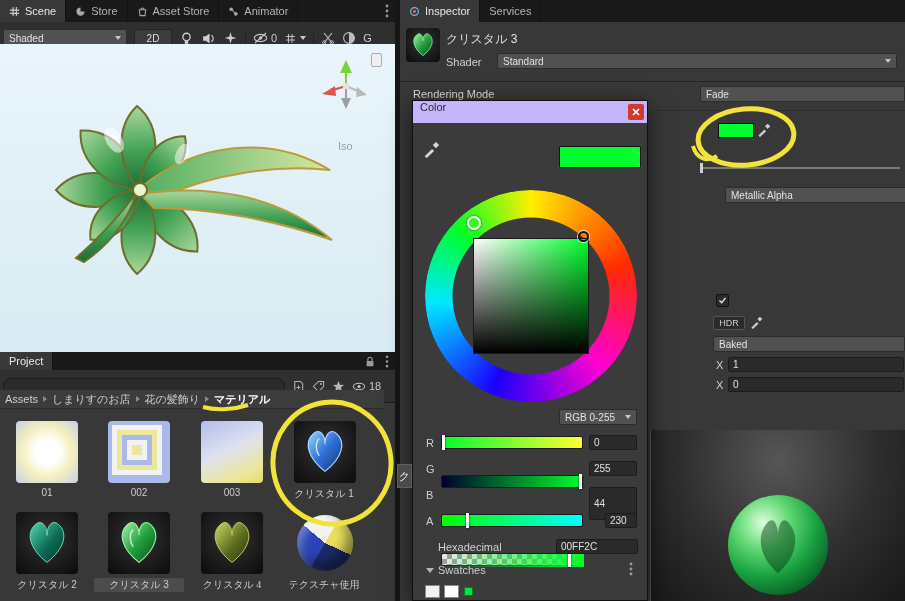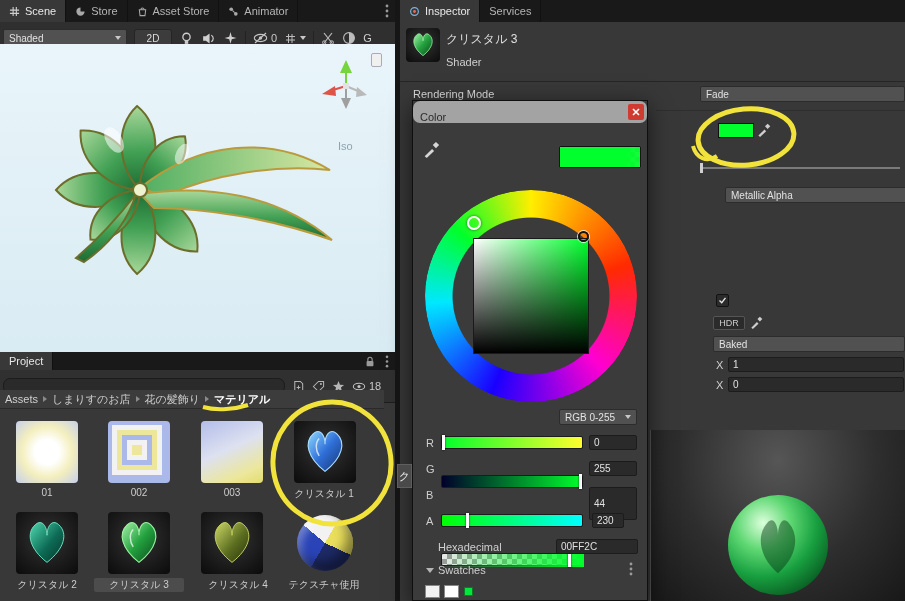--- a/index.html
+++ b/index.html
@@ -22,21 +22,21 @@
          display:flex;align-items:center;padding:0 4px;overflow:hidden;}
   .sep{width:1px;height:14px;background:#232323;flex:none;}
   .lbl{font-size:11px;color:#cfcfcf;white-space:nowrap;}
   .thumb{border-radius:4px;overflow:hidden;}
   .asset-label{font-size:10px;color:#cdcdcd;text-align:center;white-space:nowrap;overflow:hidden;}
   .crystal-bg{background:radial-gradient(circle at 50% 42%,#343434 0%,#171717 70%,#0b0b0b 100%);}
   .checker{background-image:repeating-conic-gradient(#9b9b9b 0% 25%,#e8e8e8 0% 50%);background-size:10px 10px;}
   .slider{position:relative;border:1px solid #1c1c1c;border-radius:2px;}
   .handle{position:absolute;top:-2px;bottom:-2px;width:3px;background:#fff;box-shadow:0 0 2px rgba(0,0,0,.9);}
   .dialog{background:#3b3b3b;border:1px solid #0f0f0f;box-shadow:0 6px 22px rgba(0,0,0,.6);}
-  .dialog-title{background:#a3a3a3;color:#2b2b2b;font-size:11px;display:flex;align-items:flex-end;padding:0 7px;border-radius:7px;}
+  .dialog-title{background:#c4b5fd;color:#2b2b2b;font-size:11px;display:flex;align-items:flex-start;padding:0 7px;}
   .wheel{border-radius:50%;
      background:conic-gradient(from 0deg,#ffee00 0deg,#ff2a00 72deg,#ff00d0 135deg,#1a00ff 202deg,#00e8ff 266deg,#00ff2a 312deg,#ffee00 360deg);
      -webkit-mask:radial-gradient(closest-side,transparent 73.5%,#000 74.5%);
              mask:radial-gradient(closest-side,transparent 73.5%,#000 74.5%);}
   .svbox{background:linear-gradient(to top,#000,rgba(0,0,0,0)),linear-gradient(to right,#ffffff,#00ff2c);
          border:1px solid #1a1a1a;}
   .ring-ind{border:2px solid #fff;border-radius:50%;box-shadow:0 0 3px rgba(0,0,0,.6);}
   .sv-ind{border:2px solid #141414;border-radius:50%;box-shadow:0 0 0 1px rgba(255,255,255,.8);}
   .checkbox{background:#2b2b2b;border:1px solid #121212;border-radius:2px;display:flex;align-items:center;justify-content:center;}
   .chip{background:#2b2b2b;border:1px solid #555;border-radius:2px;color:#ccc;font-size:9px;
@@ -290,21 +290,21 @@
             </linearGradient>
           </defs>
         <path d="M32 52 C14 38 10 22 20 13 C27 7 32 15 32 24 C32 15 37 7 44 13 C54 22 50 38 32 52 Z" fill="url(#c4)" stroke="#c5d060" stroke-width="1"></path>
       </svg>
     </div>
     <div class="abs thumb" style="left:294px;top:160px;width:62px;height:62px;">
       <div style="width:56px;height:56px;margin:3px;border-radius:50%;background:conic-gradient(from 210deg,#2a44b8 0deg 100deg,#f2f2f2 100deg 180deg,#eadf5c 180deg 265deg,#1d2a66 265deg 360deg);box-shadow:inset -6px -8px 12px rgba(0,0,0,0.45), inset 4px 5px 8px rgba(255,255,255,0.35);"></div>
     </div>
     <div class="abs asset-label" style="left:2px;top:226px;width:90px;">クリスタル 2</div>
     <div class="abs asset-label" style="left:94px;top:226px;width:90px;background:#4c4c4c;border-radius:2px;">クリスタル 3</div>
-    <div class="abs asset-label" style="left:193px;top:226px;width:90px;">クリスタル 4</div>
+    <div class="abs asset-label" style="left:187px;top:226px;width:90px;font-family:Liberation Serif, serif;">クリスタル 4</div>
     <div class="abs asset-label" style="left:279px;top:226px;width:90px;">テクスチャ使用</div>
   </div>
 
   <div class="abs" style="left:395px;top:0;width:5px;height:601px;background:#161616;"></div>
 
   <div class="abs" style="left:400px;top:0;width:505px;height:601px;background:#383838;">
     <div class="abs tabbar" style="left:0;top:0;width:505px;height:22px;">
       <div class="tab active">
         <svg width="11" height="11" viewBox="0 0 12 12">
             <circle cx="6" cy="6" r="4.2" stroke="#7fb3e0" fill="none" stroke-width="1.3"></circle>
@@ -325,20 +325,24 @@
                 <stop offset="0" stop-color="#a2f5a8"></stop>
                 <stop offset="0.5" stop-color="#23a03e"></stop>
                 <stop offset="1" stop-color="#0a4a1c"></stop>
               </linearGradient>
             </defs>
           <path d="M32 52 C14 38 10 22 20 13 C27 7 32 15 32 24 C32 15 37 7 44 13 C54 22 50 38 32 52 Z" fill="url(#ch)" stroke="#9af0a0" stroke-width="1.5"></path>
         </svg>
       </div>
       <div class="abs" style="left:46px;top:9px;font-size:12px;color:#e0e0e0;">クリスタル 3</div>
       <div class="abs lbl" style="left:46px;top:34px;">Shader</div>
+      <div class="abs dd" style="left:97px;top:31px;width:400px;height:16px;">
+        <span>Standard</span>
+        <span class="tri"></span>
+      </div>
     </div>
 
     <div class="abs lbl" style="left:13px;top:88px;color:#dcdcdc;">Rendering Mode</div>
     <div class="abs dd" style="left:300px;top:86px;width:205px;height:16px;">
       <span>Fade</span>
     </div>
     <div class="abs" style="left:256px;top:110px;width:249px;height:1px;background:#2e2e2e;"></div>
 
     <div class="abs" style="left:318px;top:123px;width:36px;height:15px;background:#00FF2C;border:1px solid #101010;"></div>
     <svg class="abs" style="left:357px;top:123px;" width="14" height="14" viewBox="0 0 15 15">
@@ -441,21 +445,21 @@
     </div>
     <div class="abs field" style="left:176px;top:386px;width:48px;height:33px;">
       <span>44</span>
     </div>
 
     <div class="abs lbl" style="left:13px;top:414px;">A</div>
     <div class="abs slider checker" style="left:28px;top:413px;width:142px;height:13px;">
       <div class="abs" style="left:0;top:0;width:142px;height:13px;background:linear-gradient(to right,rgba(0,255,44,0),rgba(0,255,44,1));"></div>
       <div class="handle" style="left:90%;"></div>
     </div>
-    <div class="abs field" style="left:179px;top:412px;width:32px;height:15px;">
+    <div class="abs field" style="left:192px;top:412px;width:32px;height:15px;">
       <span>230</span>
     </div>
 
     <div class="abs lbl" style="left:25px;top:440px;">Hexadecimal</div>
     <div class="abs field" style="left:143px;top:438px;width:82px;height:15px;">
       <span>00FF2C</span>
     </div>
 
     <div class="abs fold" style="left:13px;top:467px;"></div>
     <div class="abs lbl" style="left:25px;top:463px;">Swatches</div>

